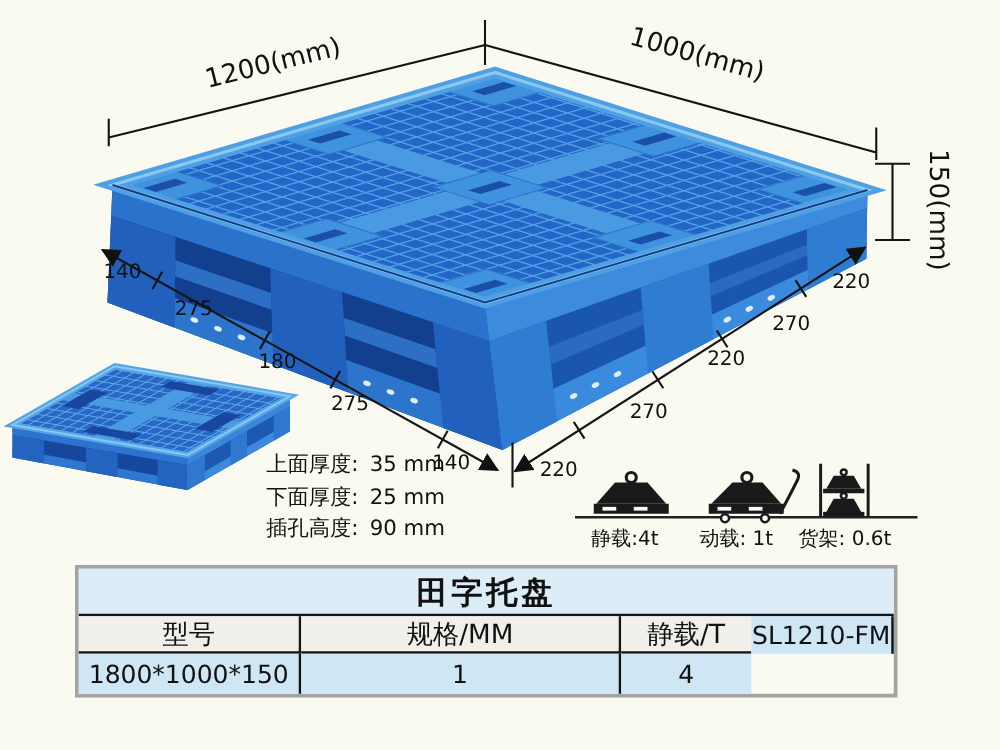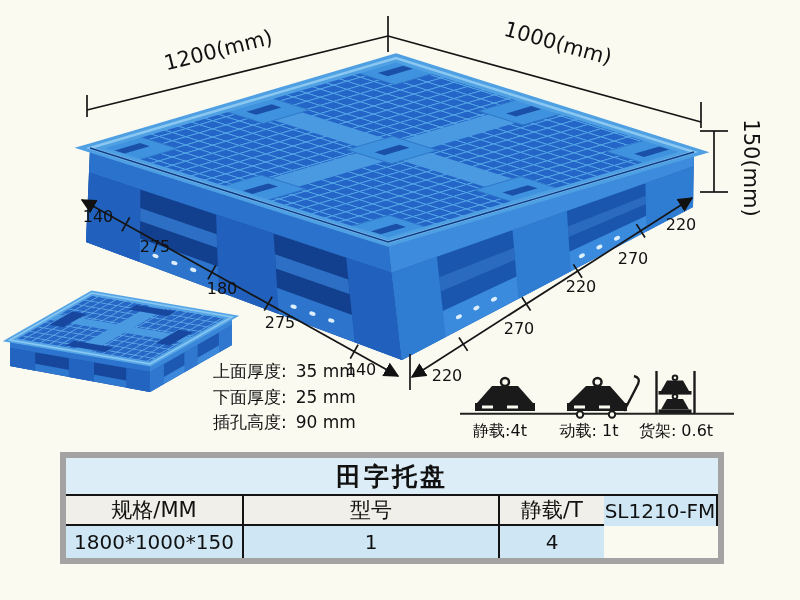--- a/index.html
+++ b/index.html
@@ -9,21 +9,21 @@
     font-family:"DejaVu Sans","Liberation Sans",sans-serif;
     color:#111;
   }
   svg{position:absolute;left:0;top:0;}
   .dim-num{font-size:16px;fill:#111;}
   .dim-big{font-size:21px;fill:#111;}
   .note-text{font-size:17px;fill:#111;}
   .load-label{font-size:16px;fill:#111;}
   #spec-table{
     position:absolute;left:60px;top:452px;width:652px;
-    border:6px solid #a3a3a3;
+    border:3px solid #a3a3a3;
     display:grid;
     grid-template-columns:178px 256px 104px 114px;
     grid-template-rows:38px 30px 32px;
   }
   #spec-table .cell{
     box-sizing:border-box;display:flex;align-items:center;justify-content:center;
     white-space:nowrap;overflow:hidden;
   }
   .t-title{grid-column:1 / span 4;background:#dcedf7;border-bottom:2px solid #141414;
     font-size:25px;font-weight:700;letter-spacing:3px;}
@@ -226,21 +226,21 @@
 
     <text class="load-label" x="500" y="436" text-anchor="middle">静载:4t</text>
     <text class="load-label" x="589" y="436" text-anchor="middle">动载: 1t</text>
     <text class="load-label" x="676" y="436" text-anchor="middle">货架: 0.6t</text>
   </g>
 </svg>
 
 <div id="spec-table">
   <div class="cell t-title">田字托盘</div>
 
+  <div class="cell t-head">型号</div>
   <div class="cell t-head">规格/MM</div>
-  <div class="cell t-head">型号</div>
   <div class="cell t-head last">静载/T</div>
 
   <div class="cell t-cell">SL1210-FM</div>
   <div class="cell t-cell">1800*1000*150</div>
   <div class="cell t-cell">1</div>
   <div class="cell t-cell last">4</div>
 </div>
 
 </body></html>

